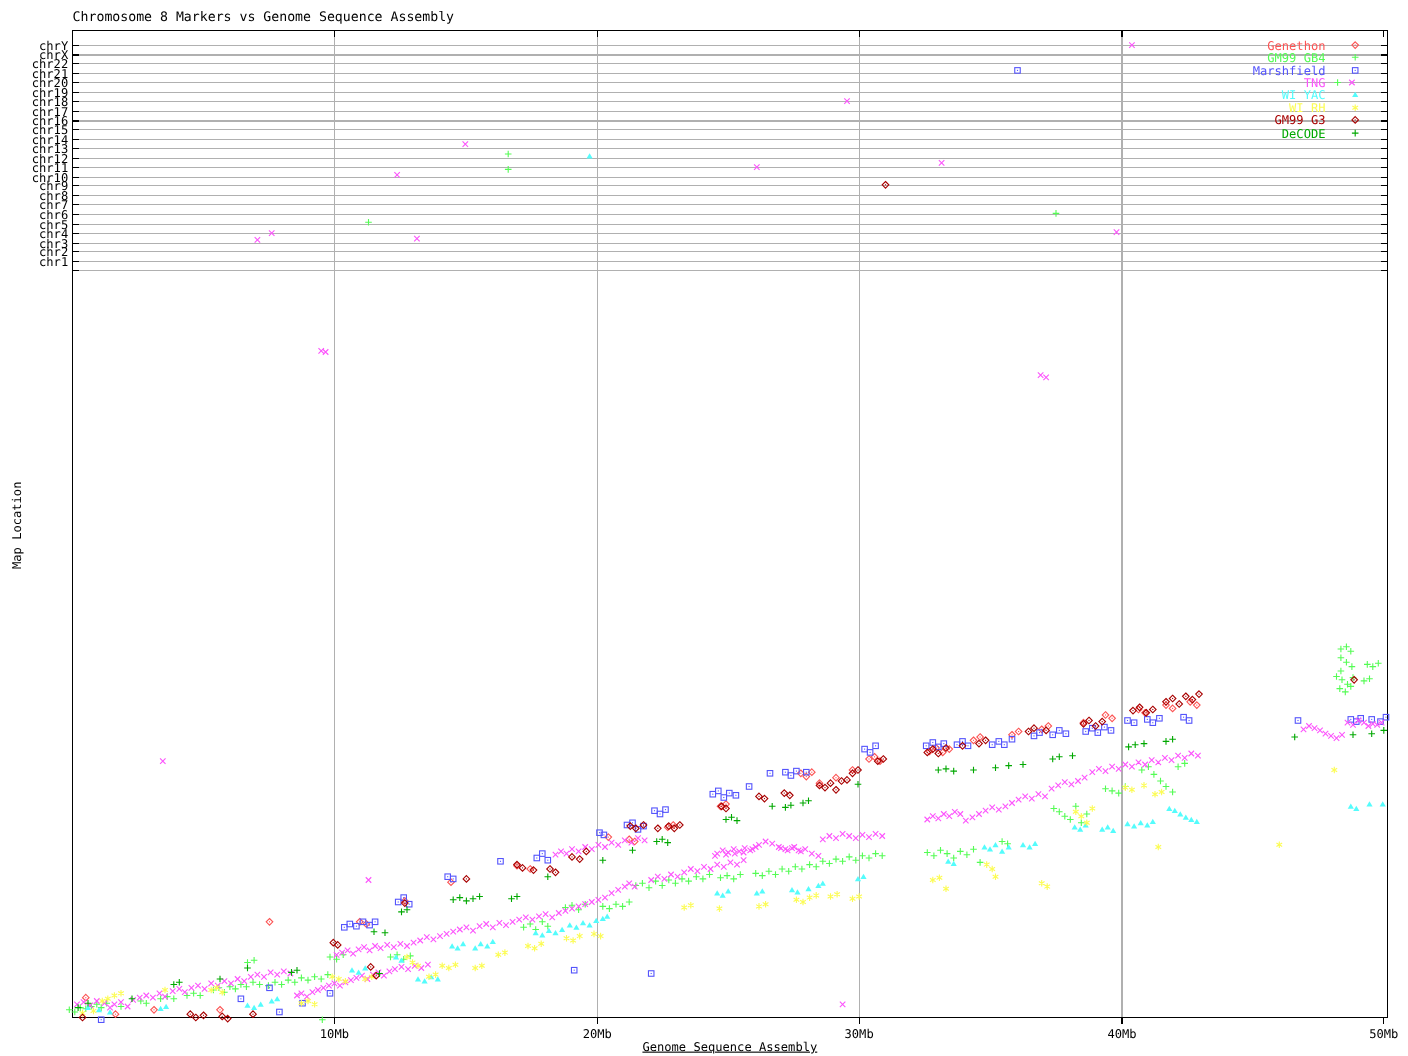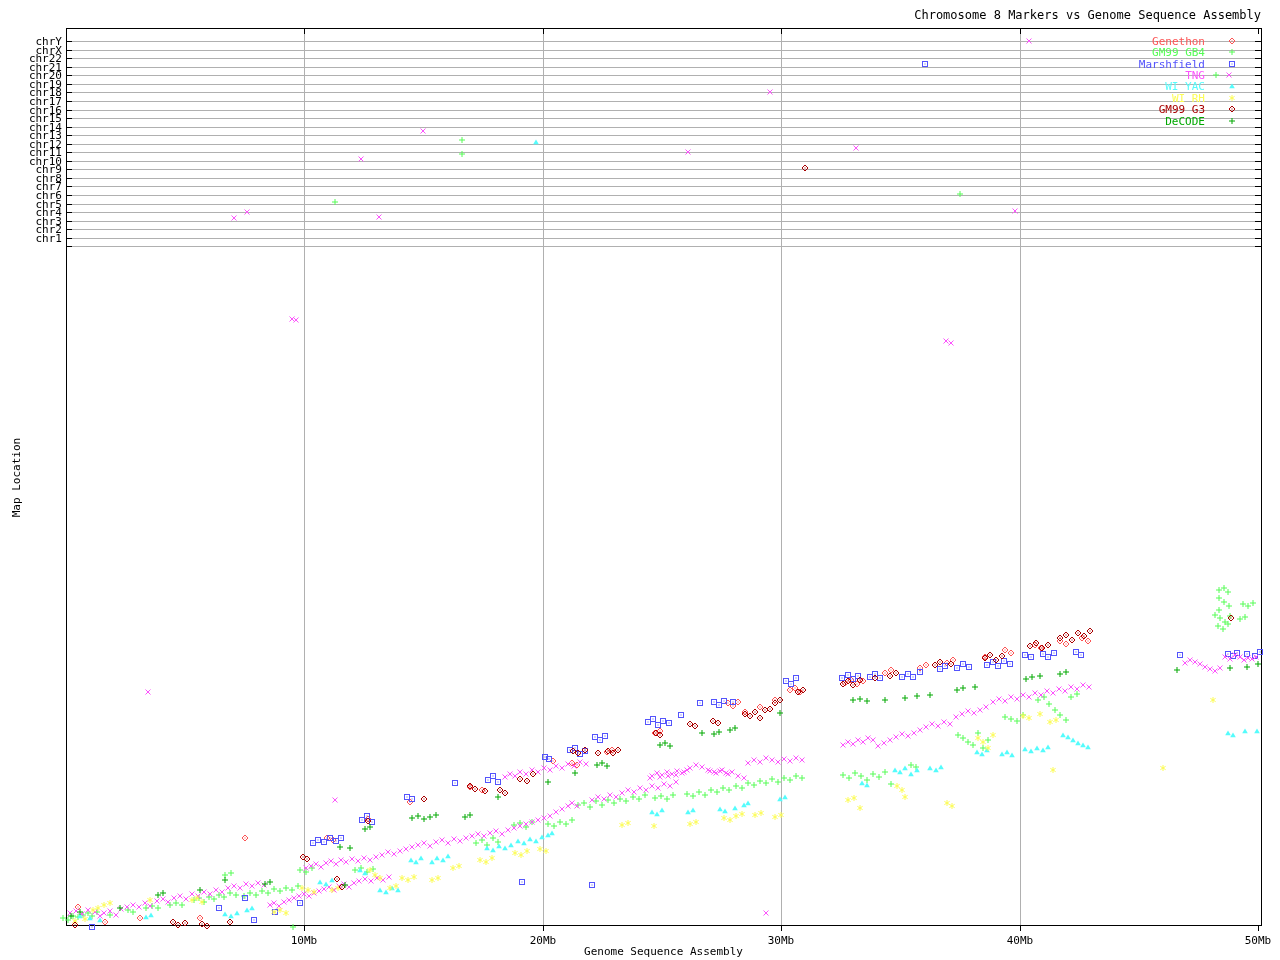--- a/index.html
+++ b/index.html
@@ -1,21 +1,21 @@
 <!DOCTYPE html>
 <html><head>
 <meta charset="utf-8">
 <style>
   html,body{margin:0;padding:0;background:#ffffff;}
   .stage{position:relative;width:1280px;height:960px;background:#ffffff;overflow:hidden;
          font-family:"DejaVu Sans Mono","Liberation Mono",monospace;}
   .stage svg{position:absolute;left:0;top:0;}
-  .chart-title{position:absolute;left:66px;top:8px;width:1195px;text-align:right;
+  .chart-title{position:absolute;left:66px;top:8px;width:1195px;text-align:left;
                font-size:12px;color:#000;letter-spacing:0px;}
-  .x-label{position:absolute;left:66px;top:945px;width:1195px;text-align:center;font-size:11px;color:#000;}
+  .x-label{position:absolute;left:66px;top:945px;width:1195px;text-align:center;font-size:11px;color:#000;text-decoration:underline;}
   .y-label{position:absolute;left:-34px;top:471px;width:100px;text-align:center;font-size:11px;color:#000;
            transform:rotate(-90deg);}
 </style>
 </head>
 <body>
 
 <div class="stage">
   <svg id="plot-svg" width="1280" height="960">
       <line x1="304" y1="28" x2="304" y2="925" stroke="#b0b0b0" stroke-width="1" shape-rendering="crispEdges"></line>
       <line x1="543" y1="28" x2="543" y2="925" stroke="#b0b0b0" stroke-width="1" shape-rendering="crispEdges"></line>

